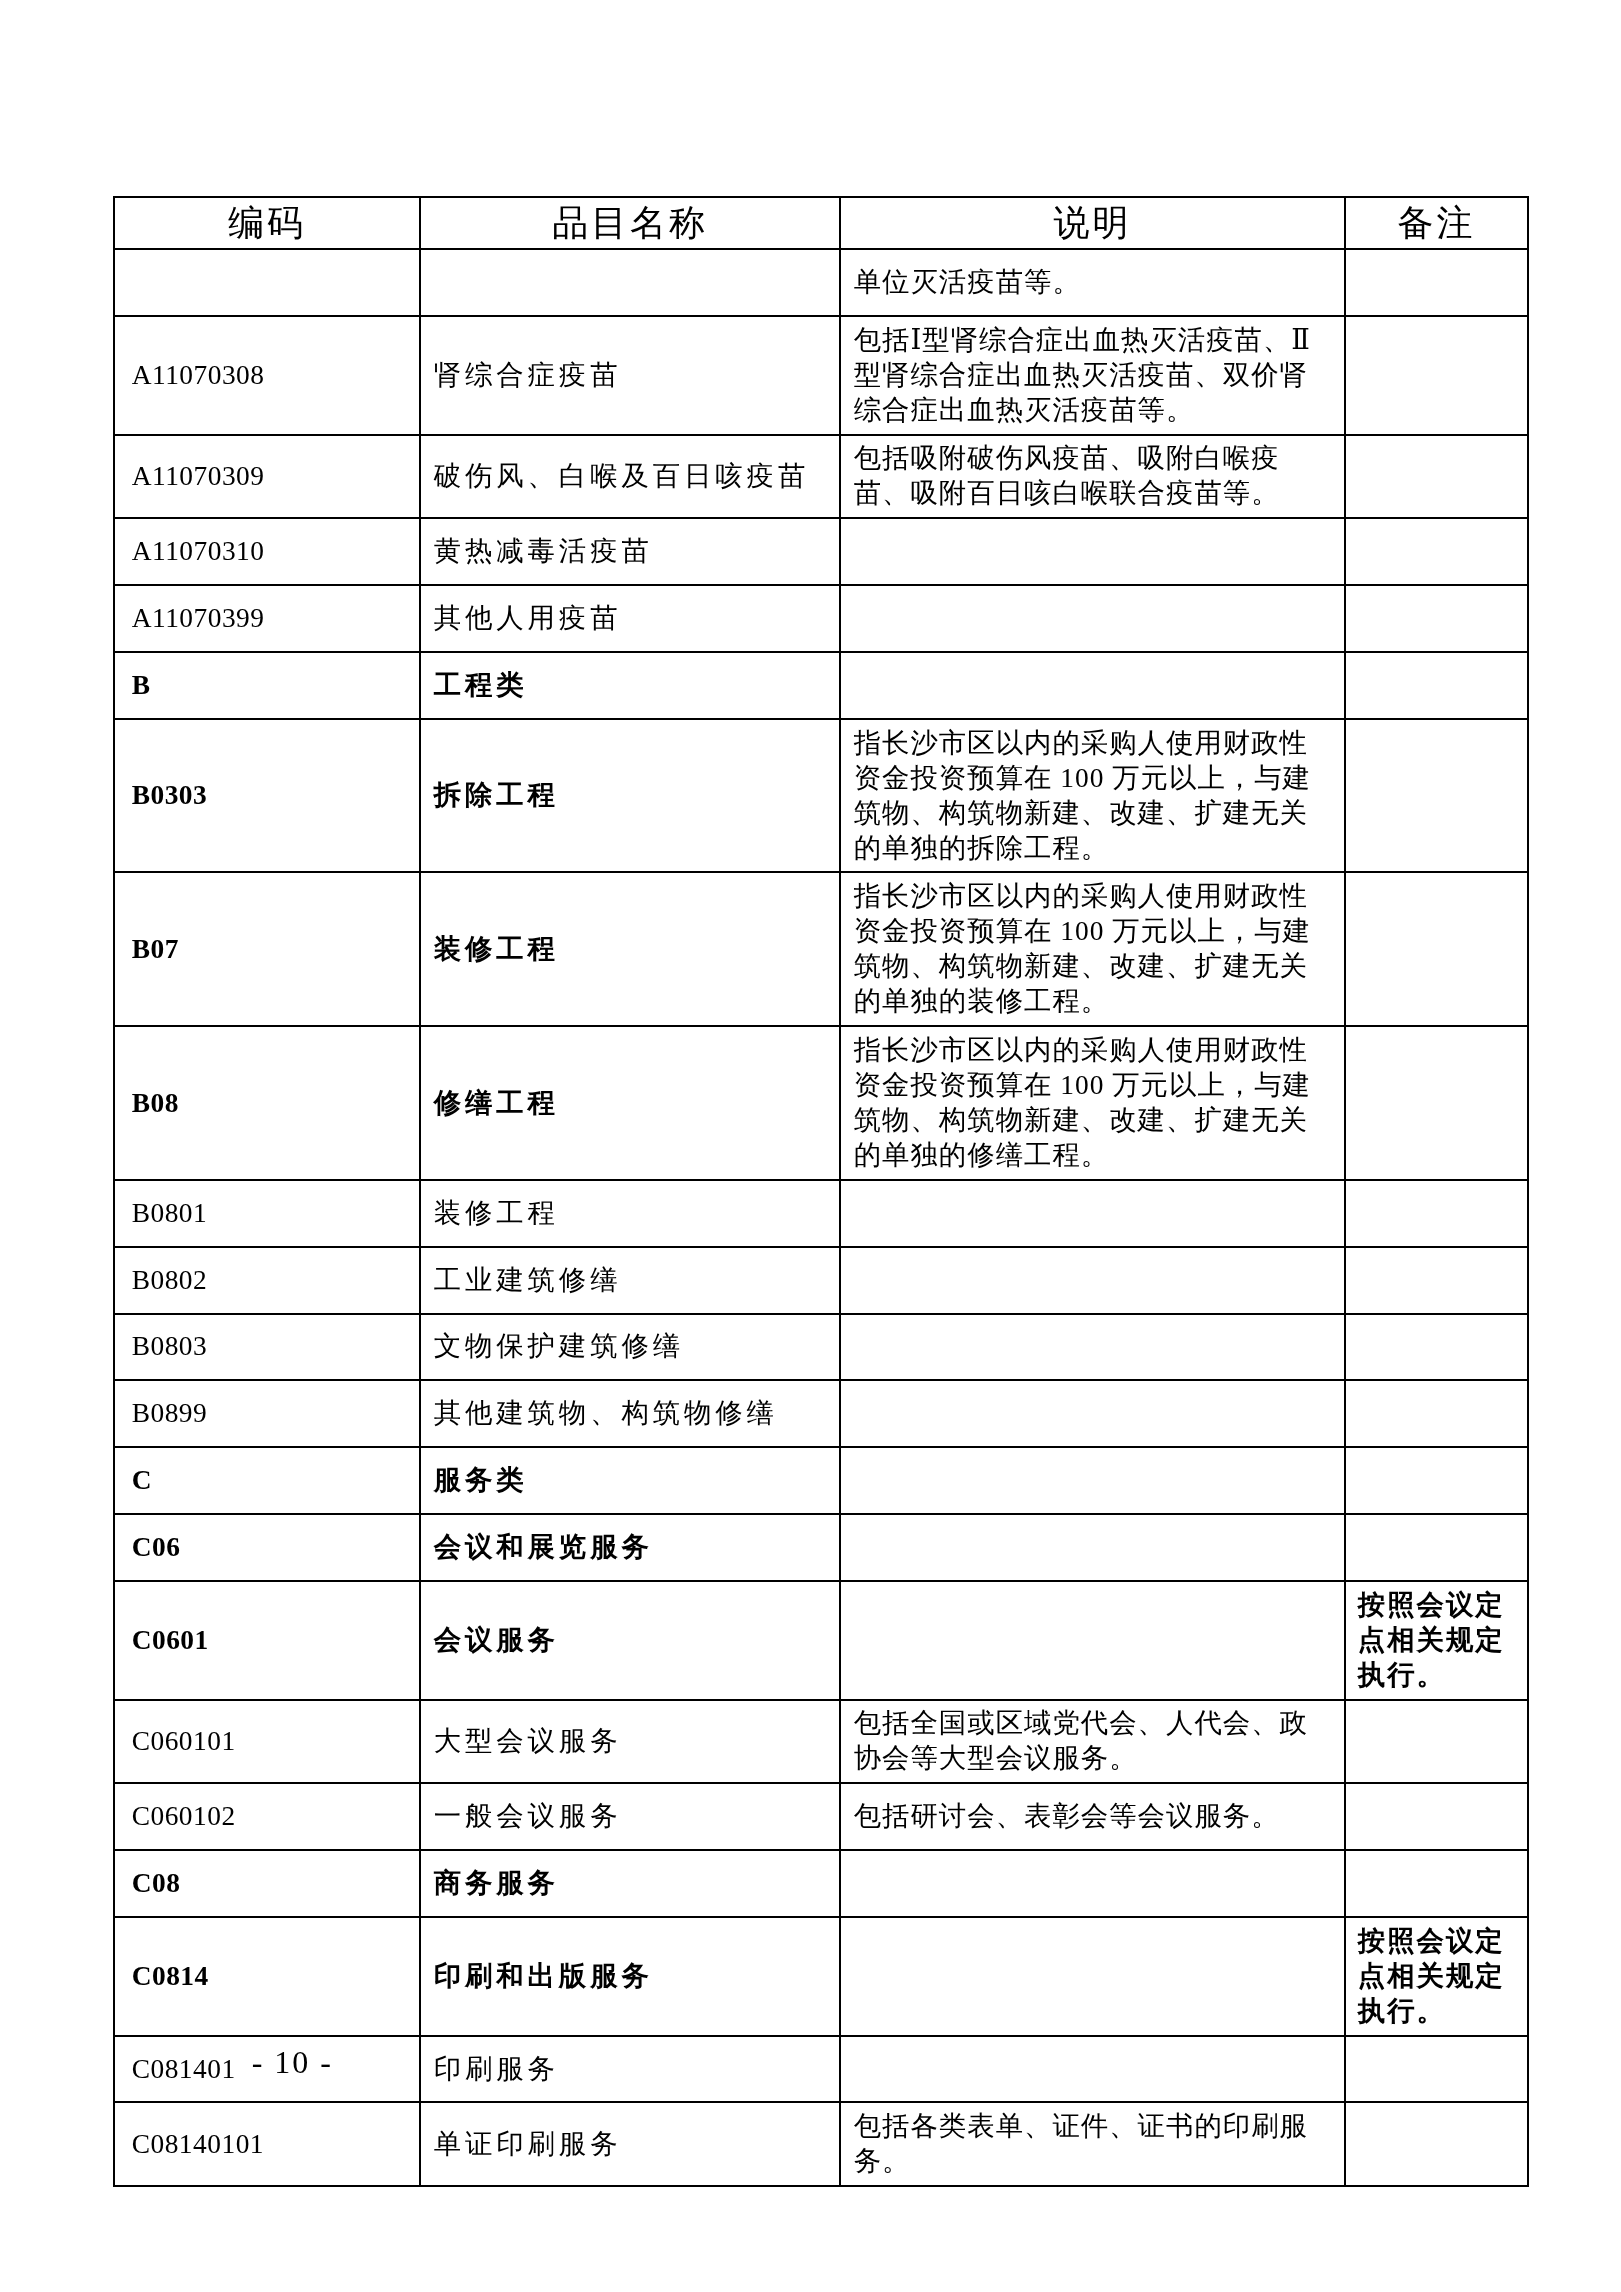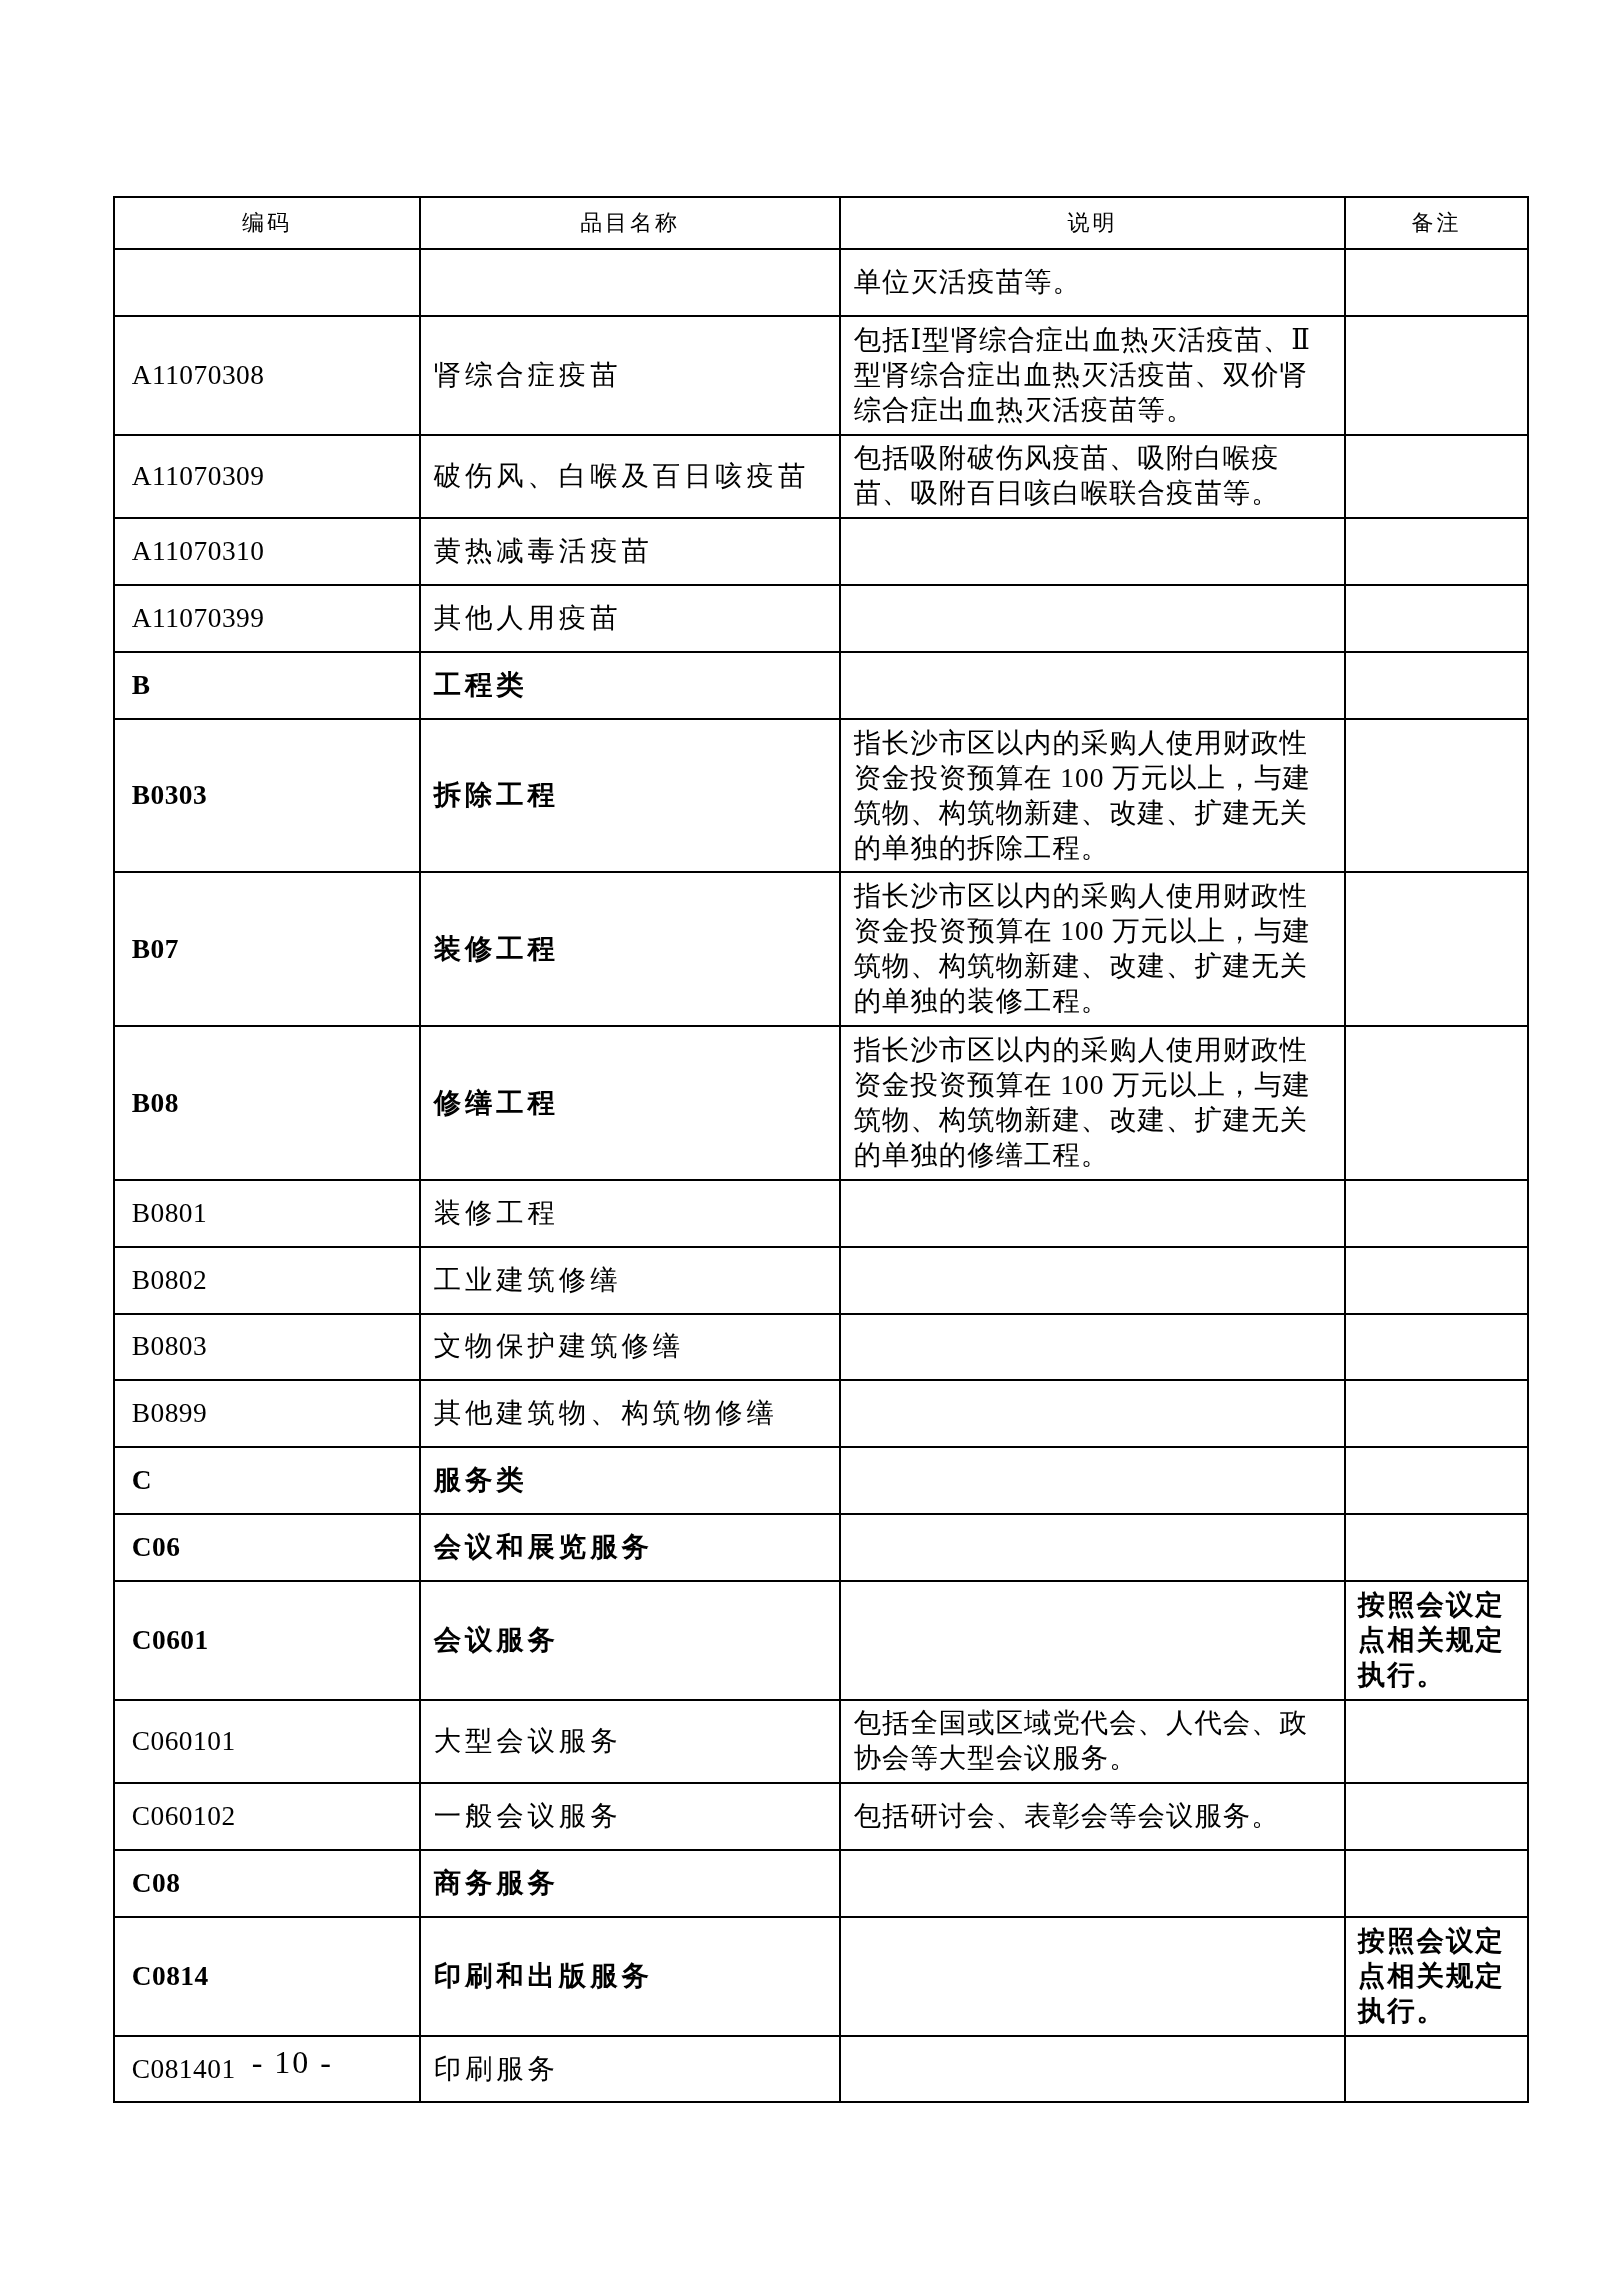--- a/index.html
+++ b/index.html
@@ -26,21 +26,21 @@
   col.col-note { width:183px; }
   th, td {
     border:2px solid #000;
     color:#000;
     vertical-align:middle;
     word-break:break-all;
     overflow-wrap:break-word;
   }
   th {
     font-weight:normal;
-    font-size:22px;
+    font-size:36px;
     height:50px;
     text-align:center;
     letter-spacing:2.9px;
     padding:0;
   }
   td {
     font-size:27.4px;
     line-height:35px;
     height:53px;
   }
@@ -201,19 +201,25 @@
     <td class="name">印刷和出版服务</td>
     <td class="desc"></td>
     <td class="note">按照会议定点相关规定执行。</td>
   </tr>
         <tr class="data-row">
     <td class="code">C081401</td>
     <td class="name">印刷服务</td>
     <td class="desc"></td>
     <td class="note"></td>
   </tr>
+        <tr class="data-row">
+    <td class="code">C08140101</td>
+    <td class="name">单证印刷服务</td>
+    <td class="desc">包括各类表单、证件、证书的印刷服务。</td>
+    <td class="note"></td>
+  </tr>
       </tbody>
   </table>
 
   <div class="page-number">- 10 -</div>
 
 </div>
 
 
 </body></html>

